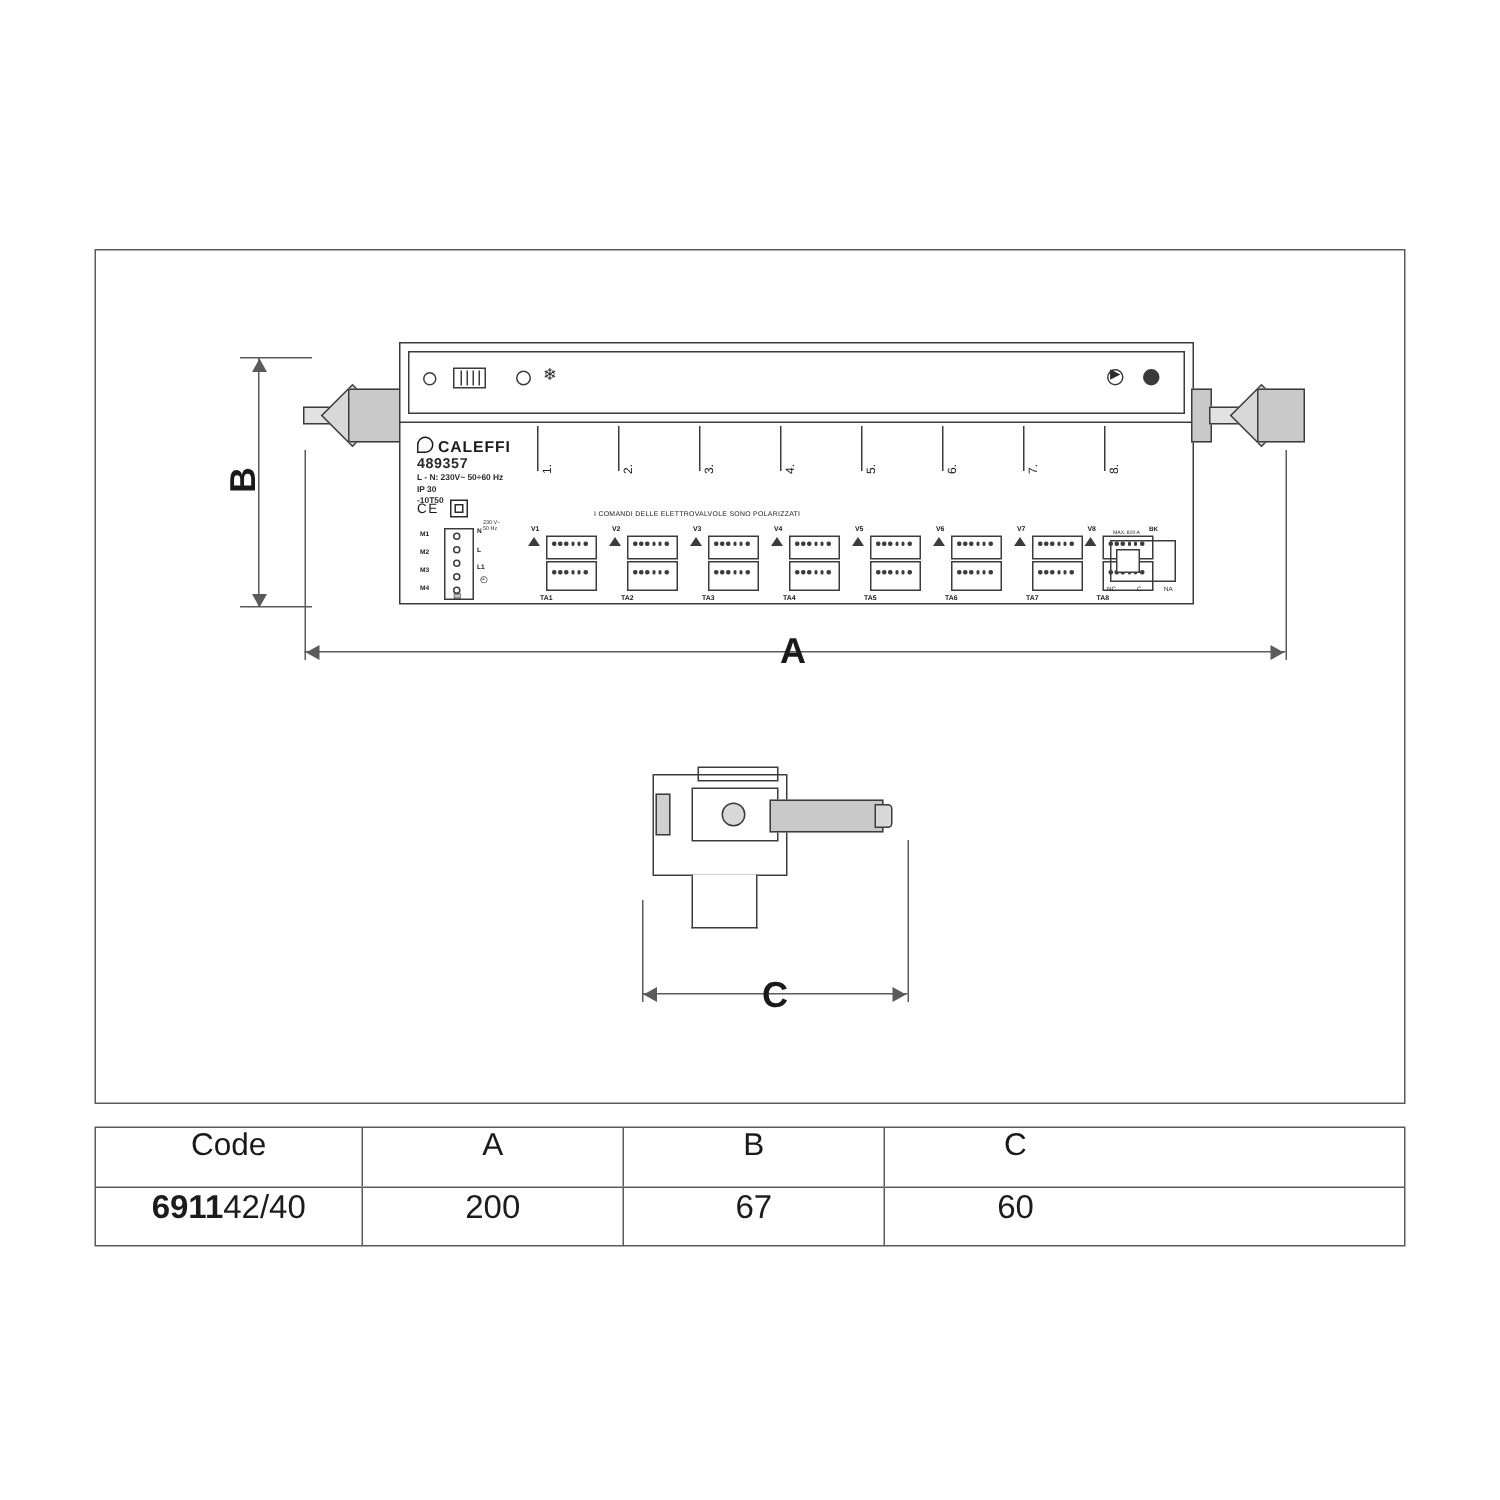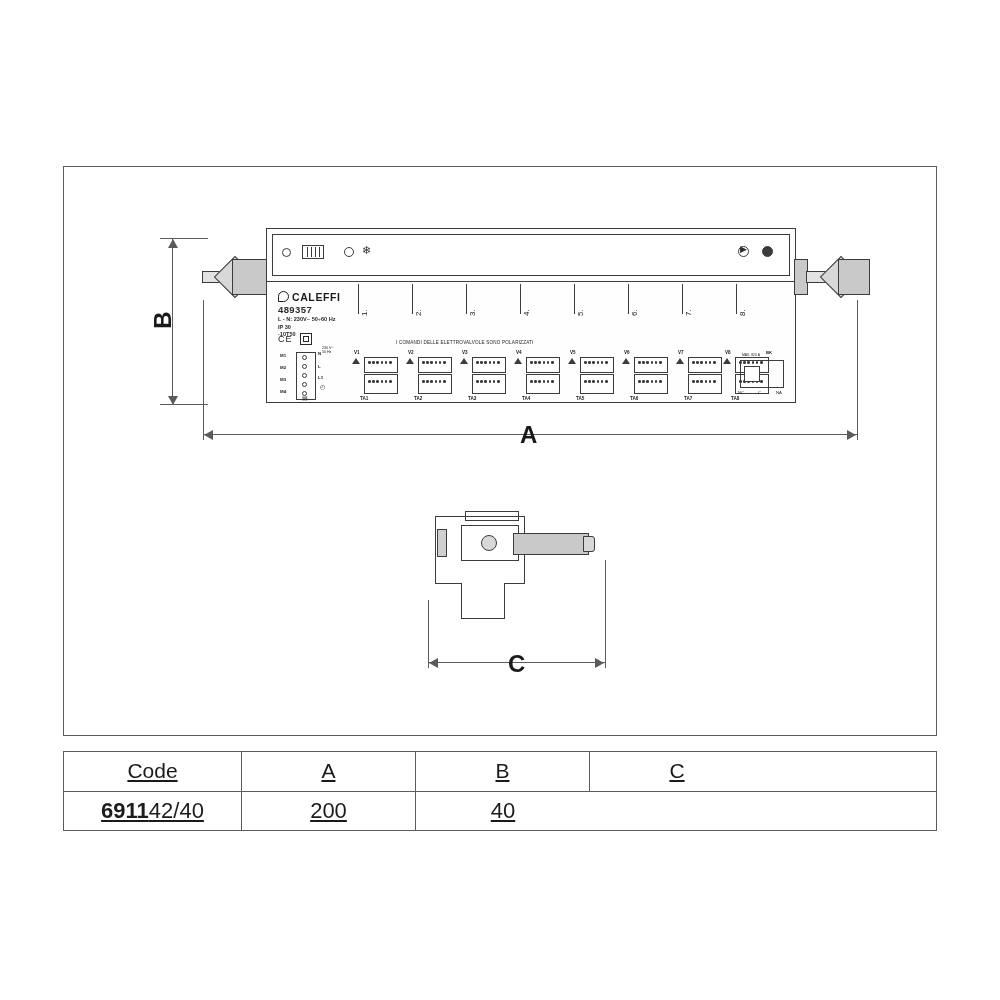--- a/index.html
+++ b/index.html
@@ -424,25 +424,24 @@
     display: flex;
     flex-direction: column;
   }
   .trow {
     display: flex;
     flex: 1;
   }
   .trow.head { border-bottom: 1.3px solid #5b5b5b; }
   .tcell {
     display: flex;
-    align-items: center;
+    align-items: flex-start;
     justify-content: center;
     border-right: 1.3px solid #5b5b5b;
     box-sizing: border-box;
-    text-decoration: underline;
   }
   .tcell:last-child { border-right: none; }
   .c-code { width: 178px; }
   .c-a { width: 174px; }
   .c-b { width: 174px; }
   .c-c { width: 174px; }
   .c-w { width: 171px; }
   .th {
     font-size: 21px;
     color: #1a1a1a;
@@ -794,19 +793,22 @@
         </div>
     </div>
     <div class="trow">
       <div class="tcell c-code">
         <span class="td code-strong">6911</span>
           <span class="td">42/40</span>
       </div>
       <div class="tcell c-a">
           <span class="td">200</span>
         </div>
+      <div class="tcell c-b">
+          <span class="td">67</span>
+        </div>
       <div class="tcell c-c">
-          <span class="td">40</span>
+          <span class="td">60</span>
         </div>
     </div>
   </div>
 
 </div>
 
 </body></html>

